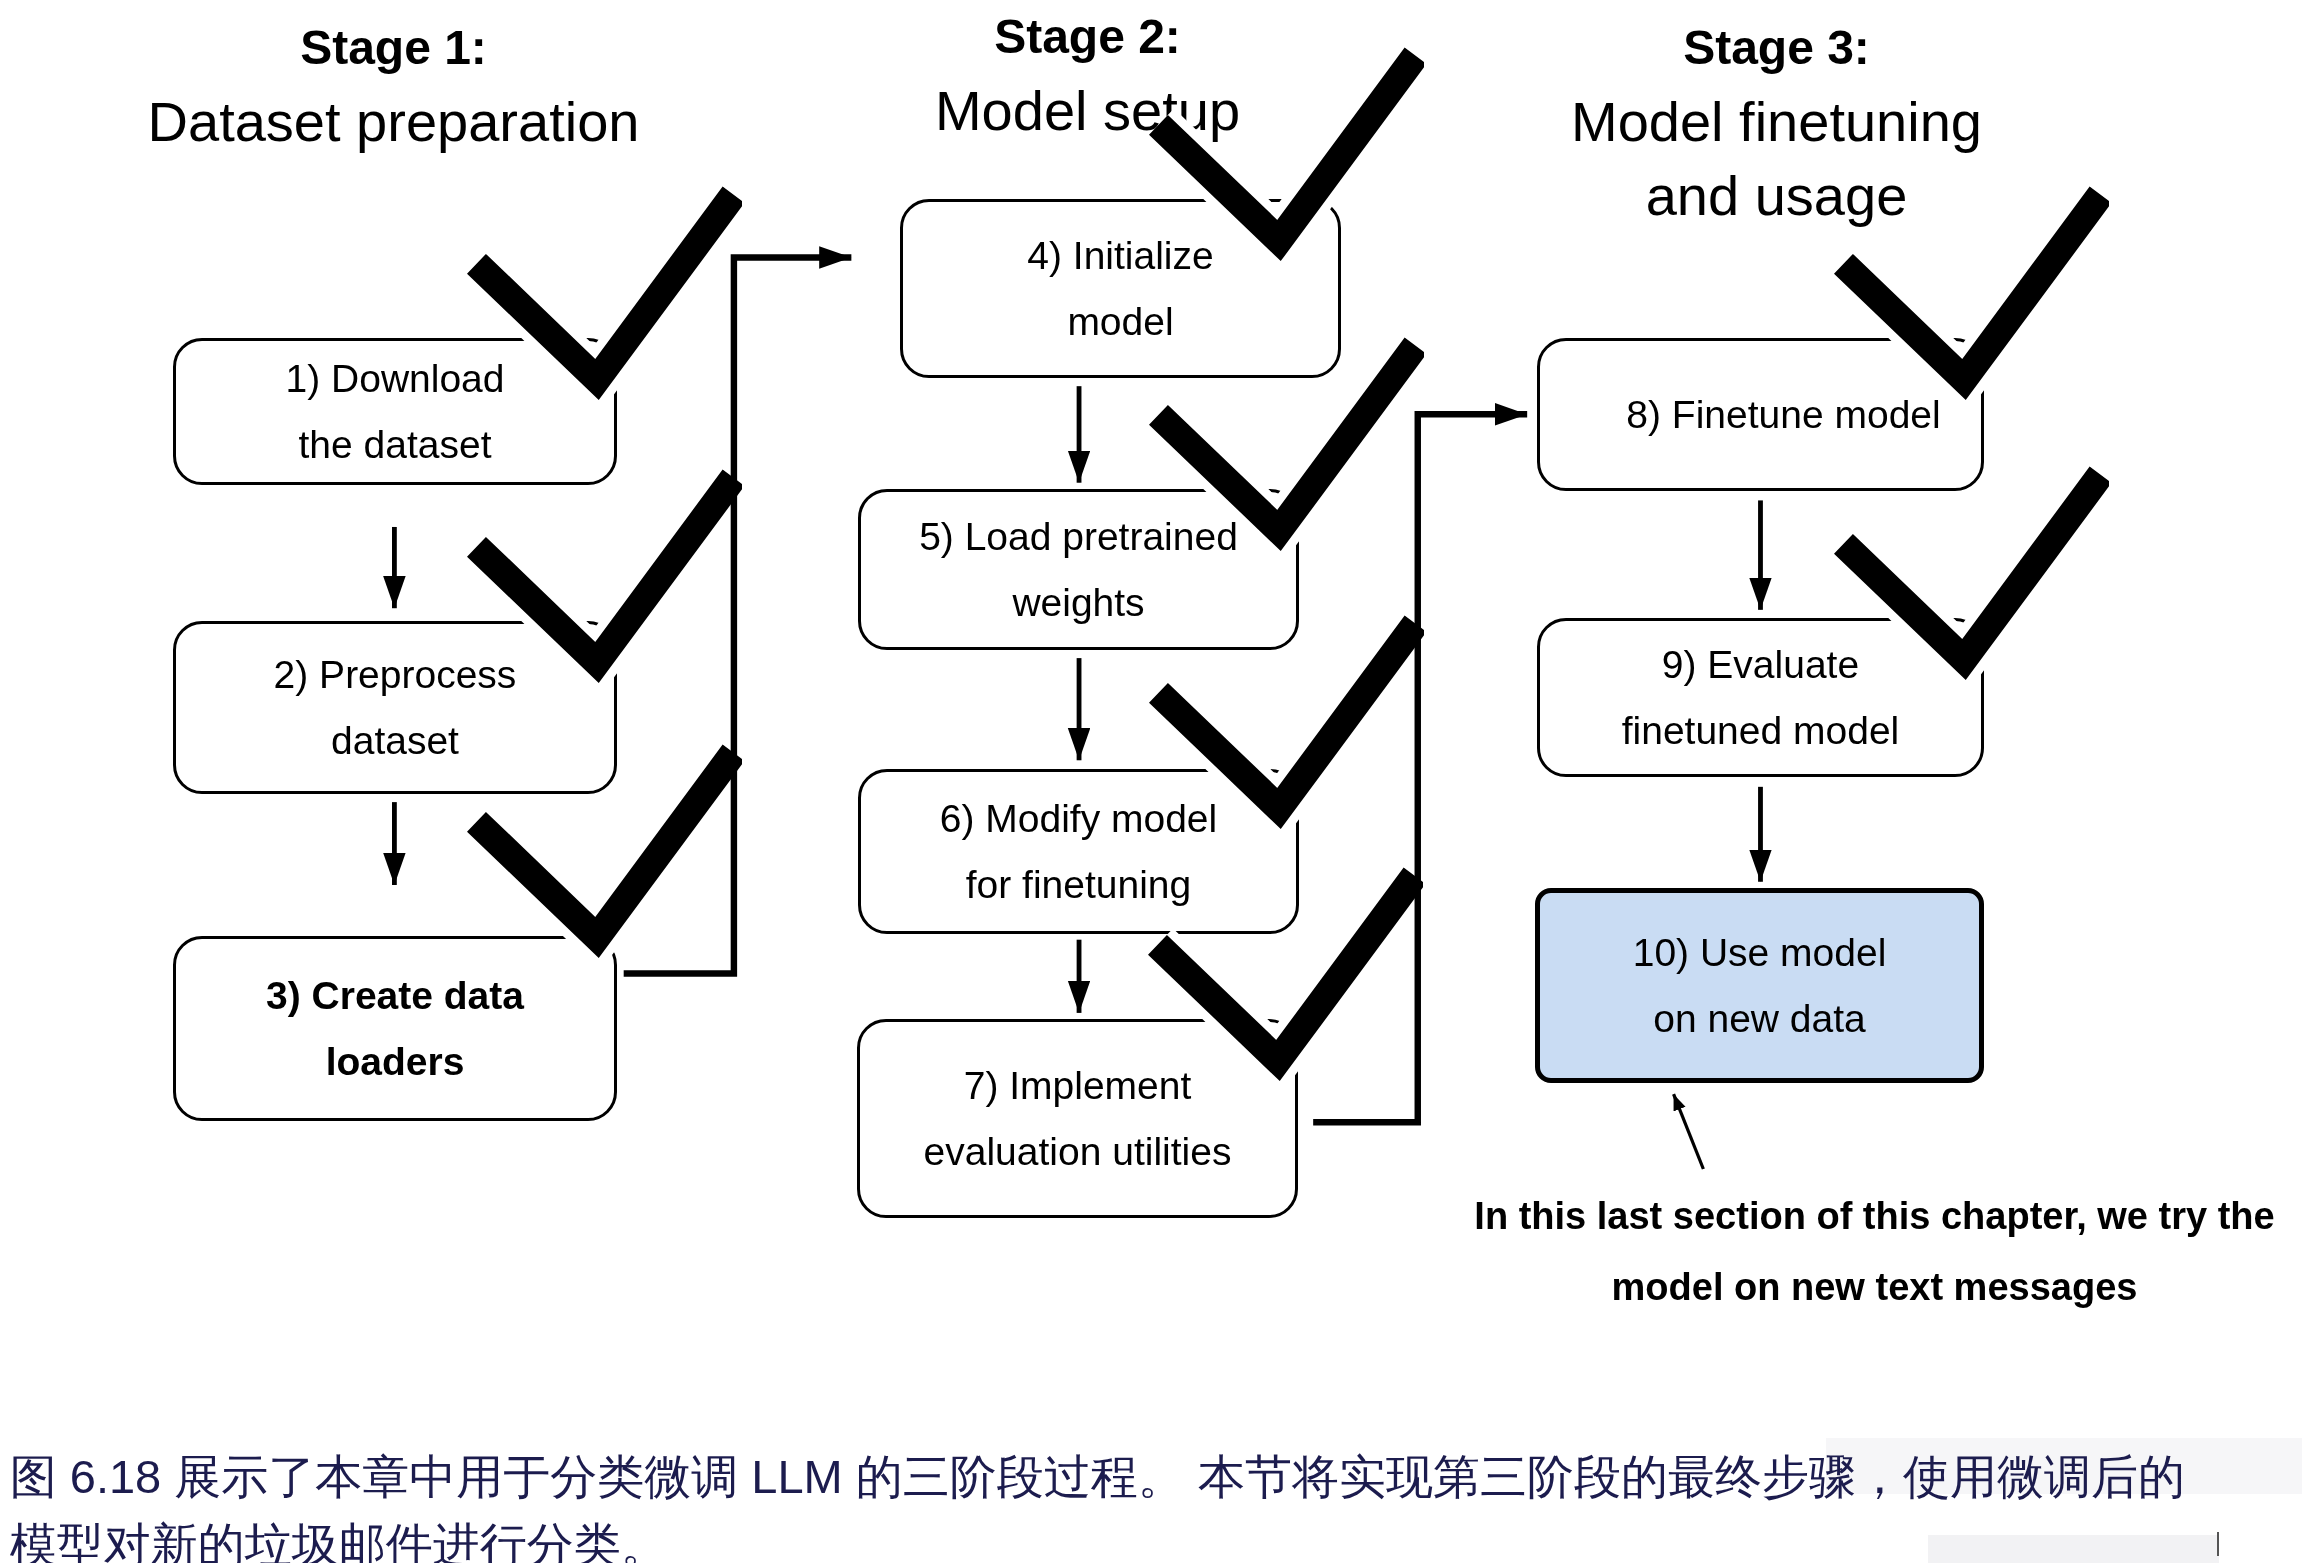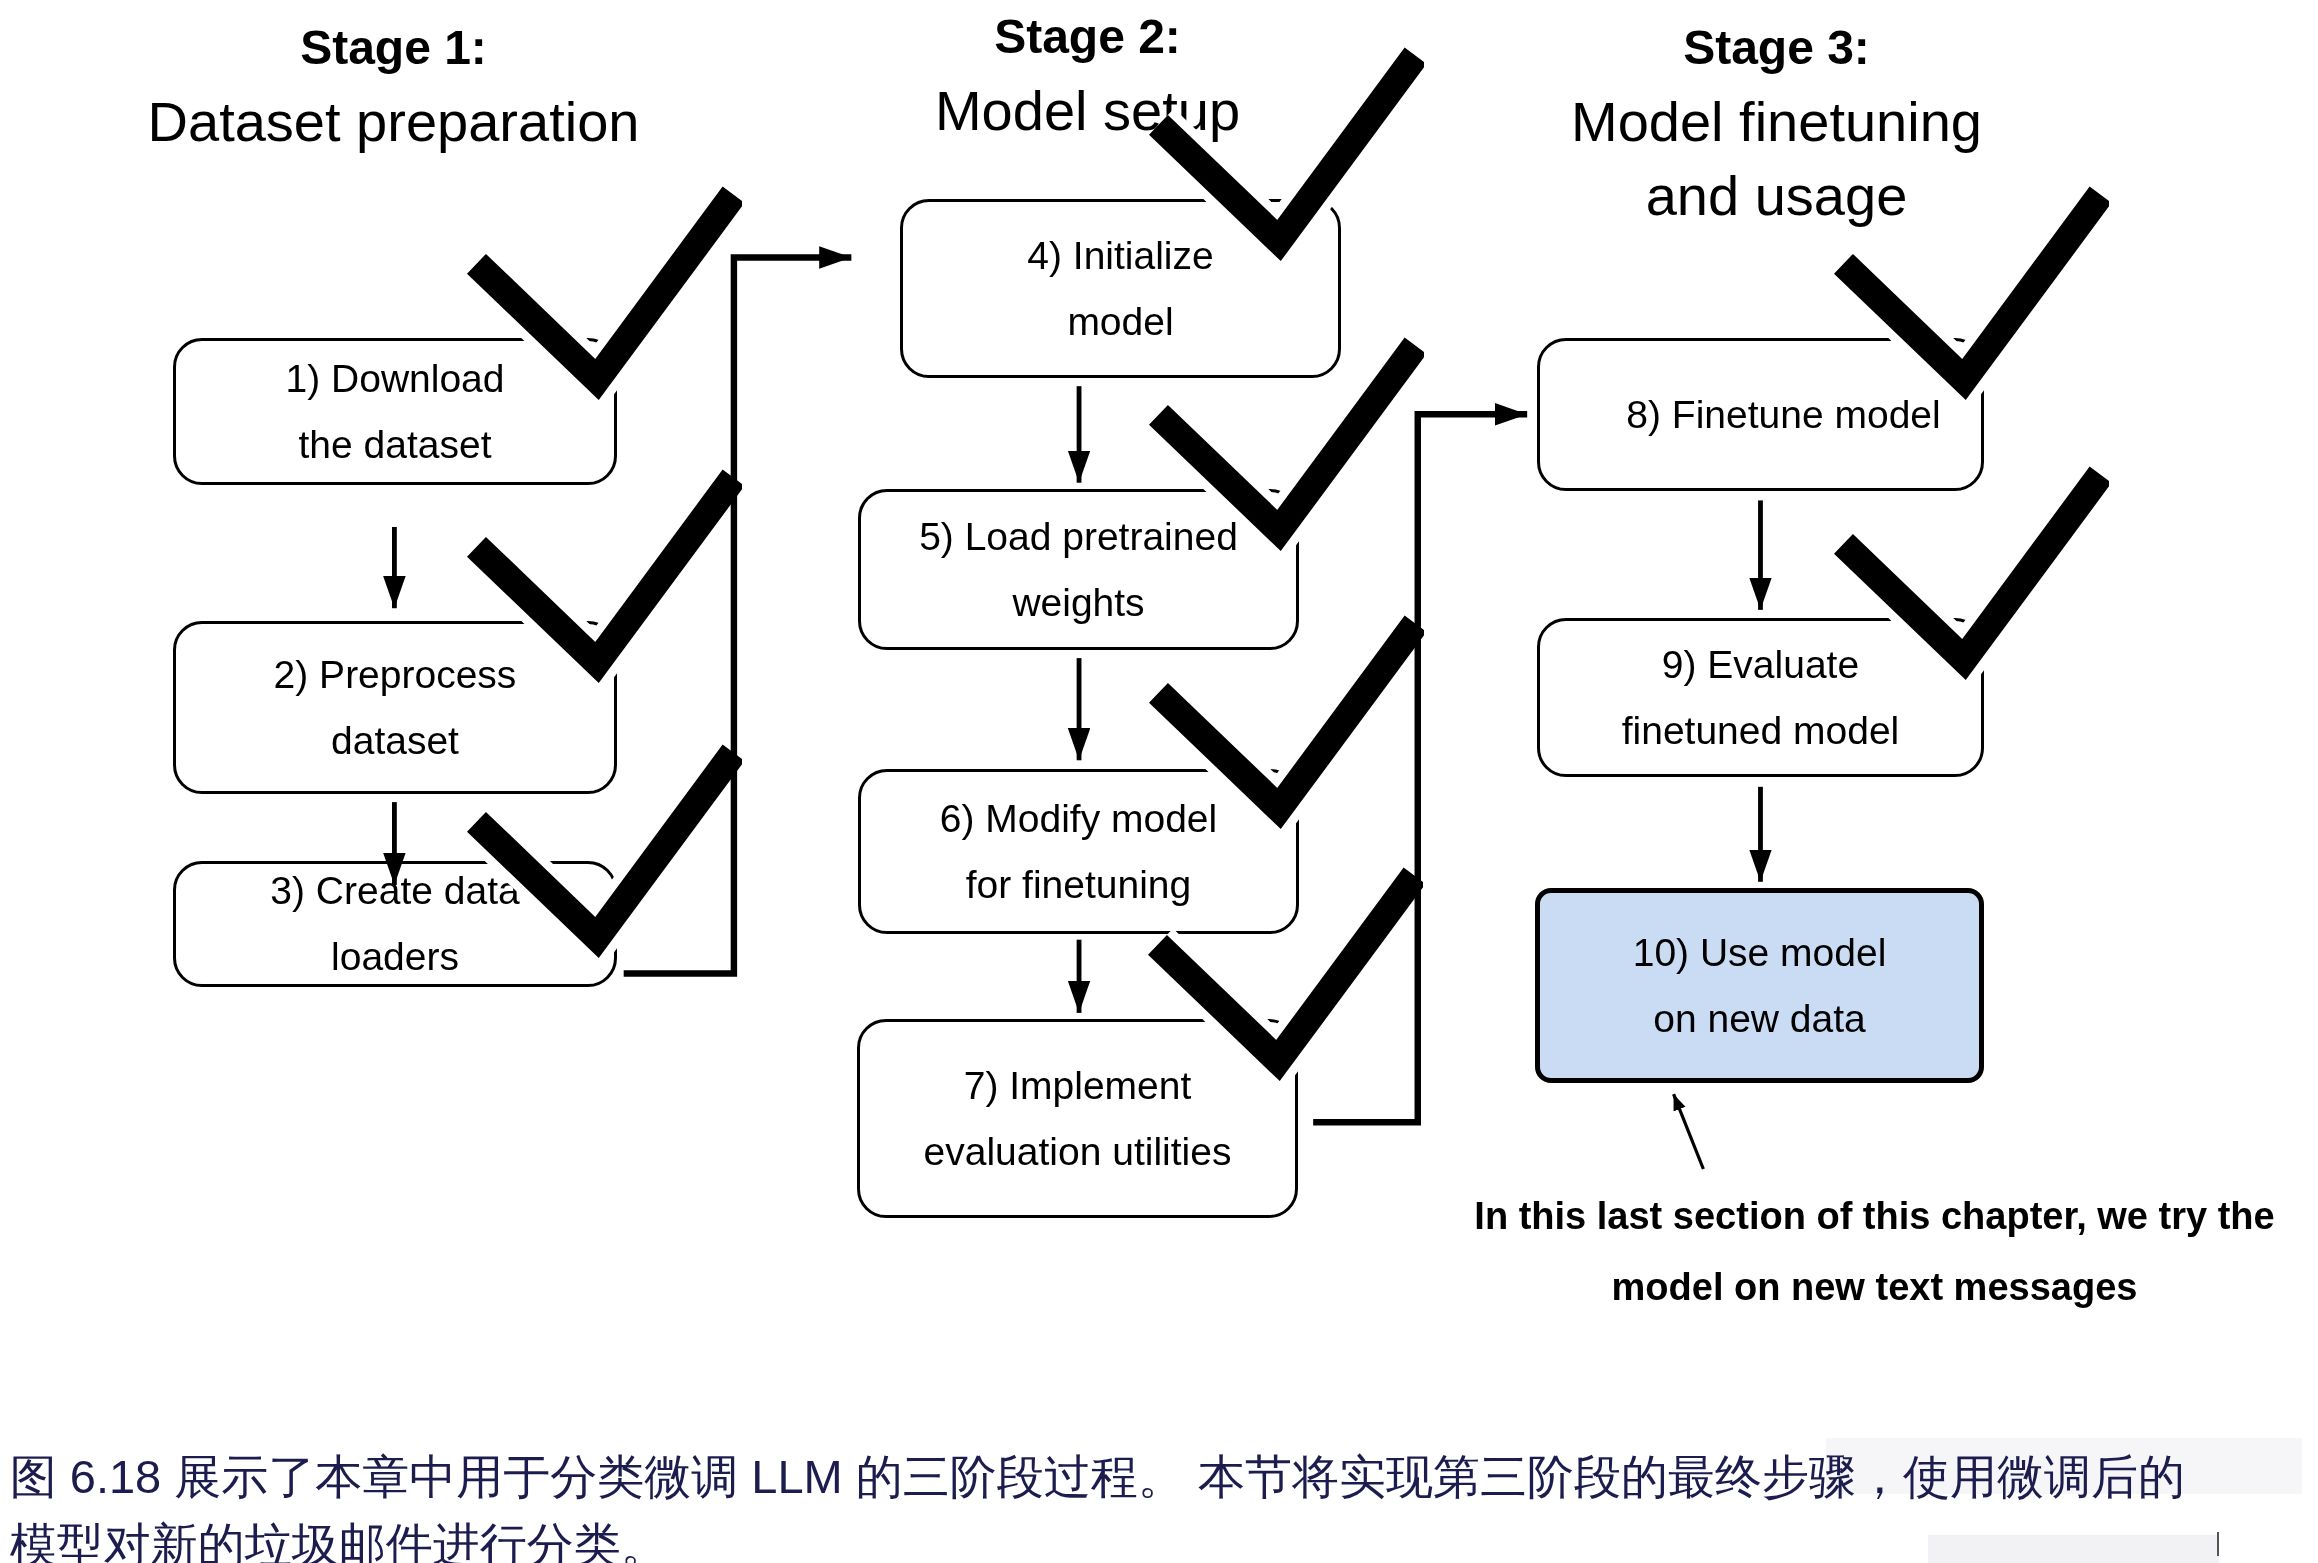--- a/index.html
+++ b/index.html
@@ -15,21 +15,21 @@
   #sh2 { left:782px;  top:0; }
   #sh3 { left:1471px; top:11.3px; }
   
   .box {
     position:absolute; border:3.2px solid #000; border-radius:29px; background:#fff;
     display:flex; align-items:center; justify-content:center; text-align:center;
     font-size:39px; line-height:66px; white-space:pre-line; box-sizing:border-box;
   }
   #b1 { left:173px;  top:338px;  width:444px; height:147px; }
   #b2 { left:173px;  top:621px;  width:444px; height:173px; }
-  #b3 { left:173px;  top:861px; width:444px; height:126px; }
+  #b3 { left:173px;  top:936px; width:444px; height:185px;font-weight:bold; }
   #b4 { left:858px; top:199px;  width:441px; height:179px;margin-left:42px; }
   #b5 { left:858px; top:489px;  width:441px; height:161px; }
   #b6 { left:858px; top:769px;  width:441px; height:165px; }
   #b7 { left:857px; top:1019px; width:441px; height:199px; }
   #b8 { left:1537px; top:338px;  width:447px; height:153px;padding-left:46px; }
   #b9 { left:1537px; top:618px;  width:447px; height:159px; }
   #b10{ left:1535px; top:888px; width:449px; height:195px;
         border-width:5.6px; background:#c9dcf3; border-radius:16px; }
   
   .check { position:absolute; width:290px; height:225px; pointer-events:none; }

